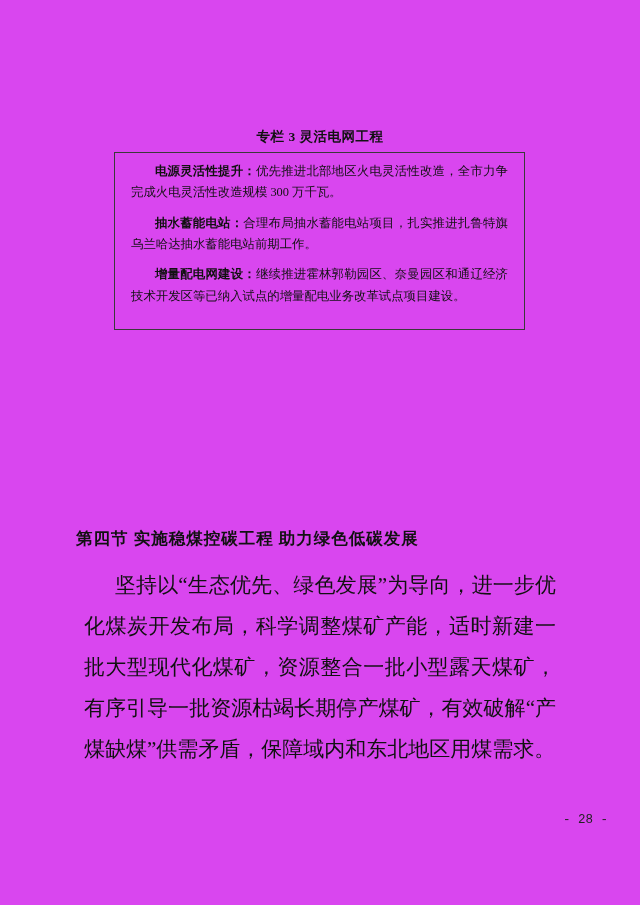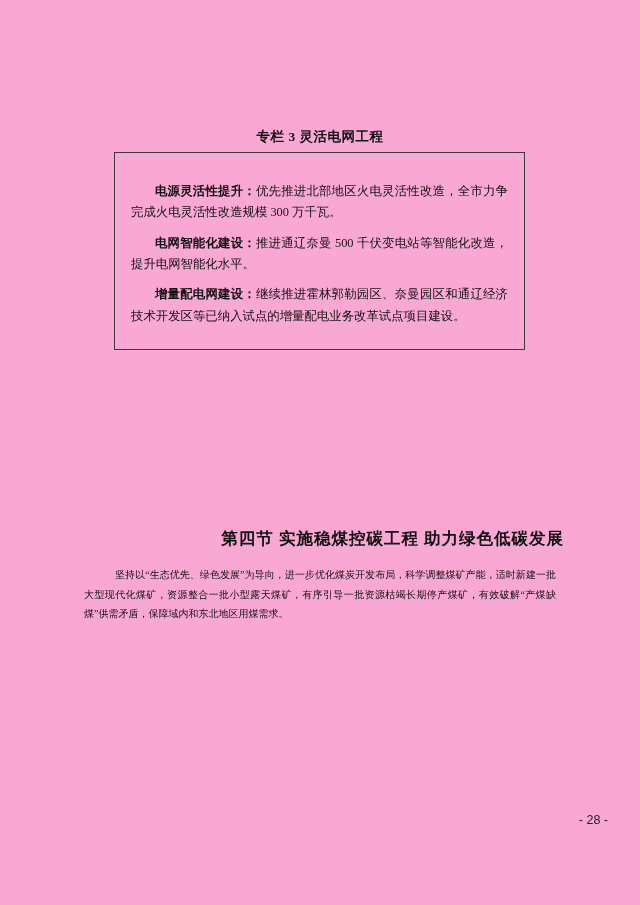--- a/index.html
+++ b/index.html
@@ -3,21 +3,21 @@
 <meta charset="utf-8">
 <style>
   html, body {
     margin: 0;
     padding: 0;
     background: #9a9a9a;
   }
   .page {
     width: 640px;
     height: 905px;
-    background: #f9a8d4;
+    background: #d946ef;
     position: relative;
     box-sizing: border-box;
     font-family: "Liberation Serif", "DejaVu Serif", serif;
     color: #111111;
     overflow: hidden;
   }
   .content {
     position: absolute;
     left: 76px;
     top: 0;
@@ -35,21 +35,21 @@
     letter-spacing: 0.5px;
     font-family: "Liberation Serif", "DejaVu Serif", serif;
   }
   .callout {
     position: absolute;
     top: 152px;
     left: 38px;
     width: 411px;
     box-sizing: border-box;
     border: 1px solid #3a3a3a;
-    padding: 28px 16px 12px 16px;
+    padding: 8px 16px 12px 16px;
   }
   .callout p {
     margin: 0 0 9px 0;
     font-size: 12.4px;
     line-height: 1.72;
     text-align: justify;
     text-indent: 24px;
     font-family: "Liberation Serif", "DejaVu Serif", serif;
   }
   .callout p:last-child {
@@ -57,60 +57,60 @@
     font-family: Liberation Serif, serif;
   }
   .callout .lead {
     font-weight: bold;
   }
   .section-heading {
     position: absolute;
     top: 528px;
     left: 0;
     width: 488px;
-    text-align: right;
+    text-align: left;
     font-size: 16.5px;
     font-weight: bold;
     letter-spacing: 1px;
     font-family: "Liberation Serif", "DejaVu Serif", serif;
   }
   .body-text {
     position: absolute;
     left: 8px;
     width: 472px;
     top: 565px;
   }
   .body-text p {
     margin: 0 0 6px 0;
-    font-size: 10px;
+    font-size: 21px;
     line-height: 1.95;
     text-align: justify;
     text-indent: 31px;
     font-family: "Liberation Serif", "DejaVu Serif", serif;
   }
   .page-number {
     position: absolute;
     bottom: 78px;
     right: 32px;
     font-size: 12.5px;
-    font-family: Liberation Sans, sans-serif;
+    font-family: Liberation Mono, monospace;
     color: #222;
   }
 </style>
 </head>
 <body>
 
 <div class="page">
   <div class="content">
 
     <div class="box-title">专栏 3   灵活电网工程</div>
 
     <div class="callout">
       <p><span class="lead">电源灵活性提升：</span><span>优先推进北部地区火电灵活性改造，全市力争完成火电灵活性改造规模 300 万千瓦。</span></p>
-      <p><span class="lead">电网智能化建设：</span><span>推进通辽奈曼 500 千伏变电站等智能化改造，提升电网智能化水平。</span></p>
+      <p><span class="lead">抽水蓄能电站：</span><span>合理布局抽水蓄能电站项目，扎实推进扎鲁特旗乌兰哈达抽水蓄能电站前期工作。</span></p>
       <p><span class="lead">增量配电网建设：</span><span>继续推进霍林郭勒园区、奈曼园区和通辽经济技术开发区等已纳入试点的增量配电业务改革试点项目建设。</span></p>
     </div>
 
     <div class="section-heading">第四节   实施稳煤控碳工程 助力绿色低碳发展</div>
 
     <div class="body-text">
       <p>坚持以“生态优先、绿色发展”为导向，进一步优化煤炭开发布局，科学调整煤矿产能，适时新建一批大型现代化煤矿，资源整合一批小型露天煤矿，有序引导一批资源枯竭长期停产煤矿，有效破解“产煤缺煤”供需矛盾，保障域内和东北地区用煤需求。</p>
     </div>
 
   </div>

